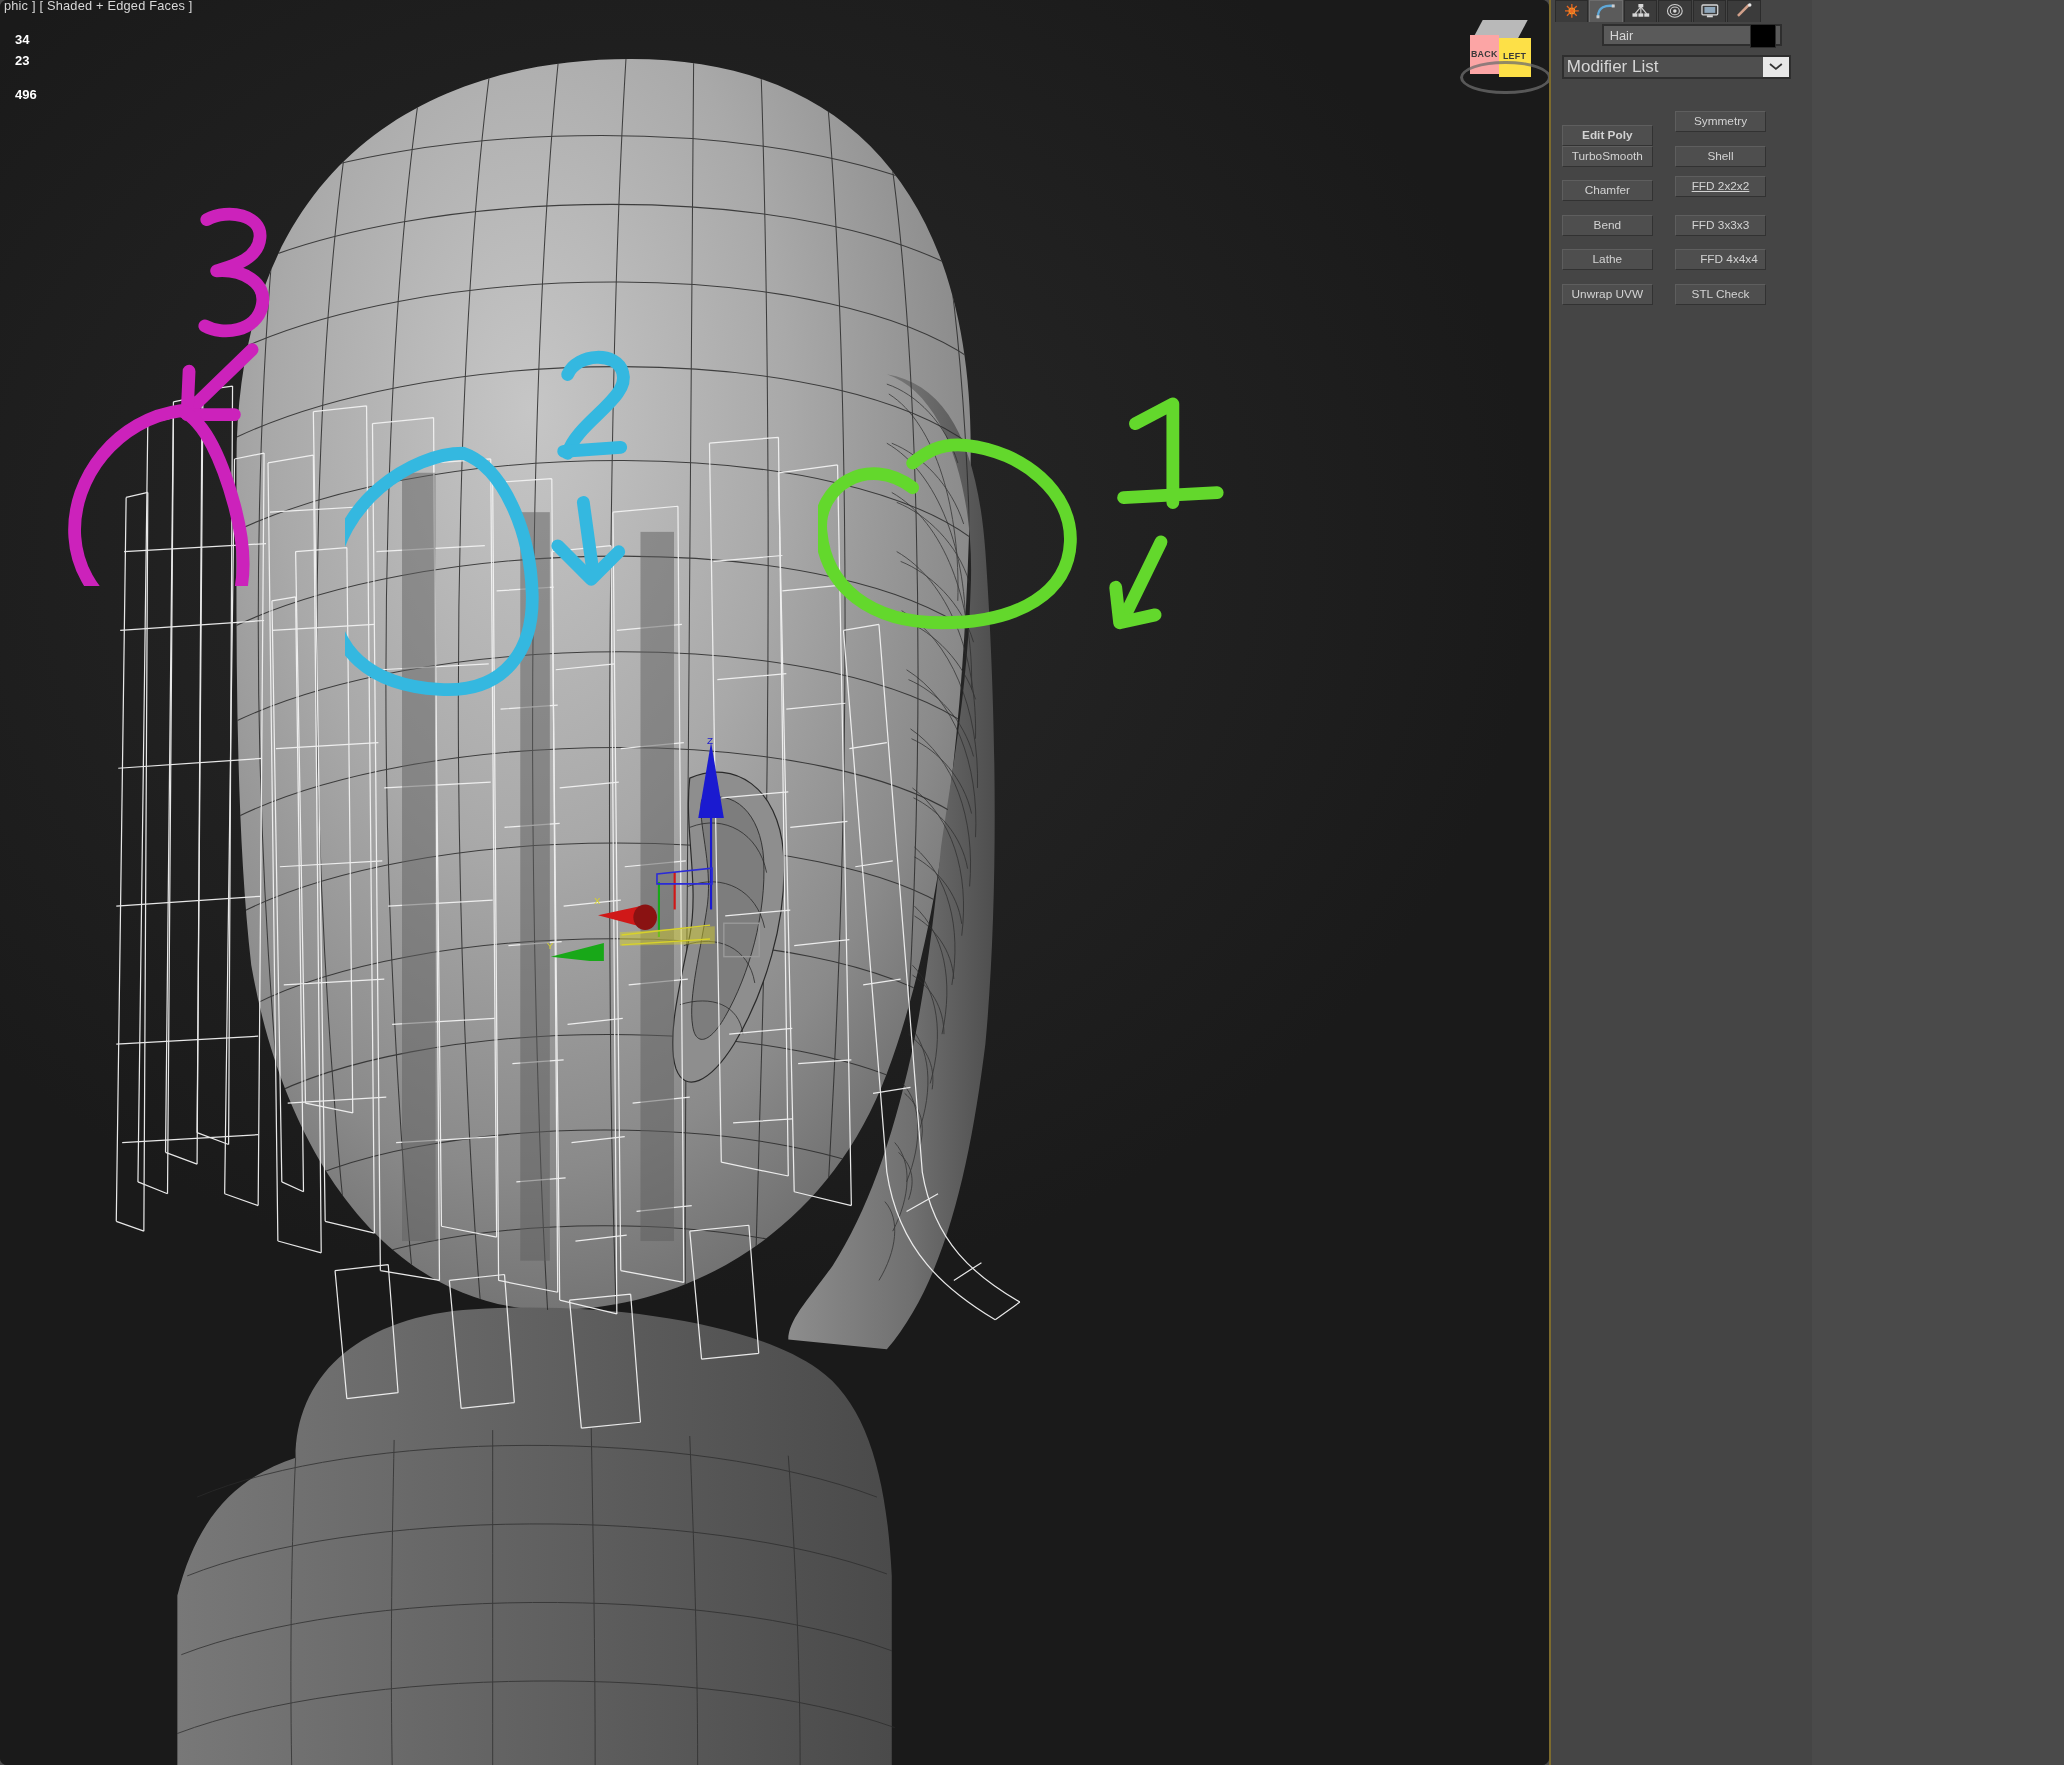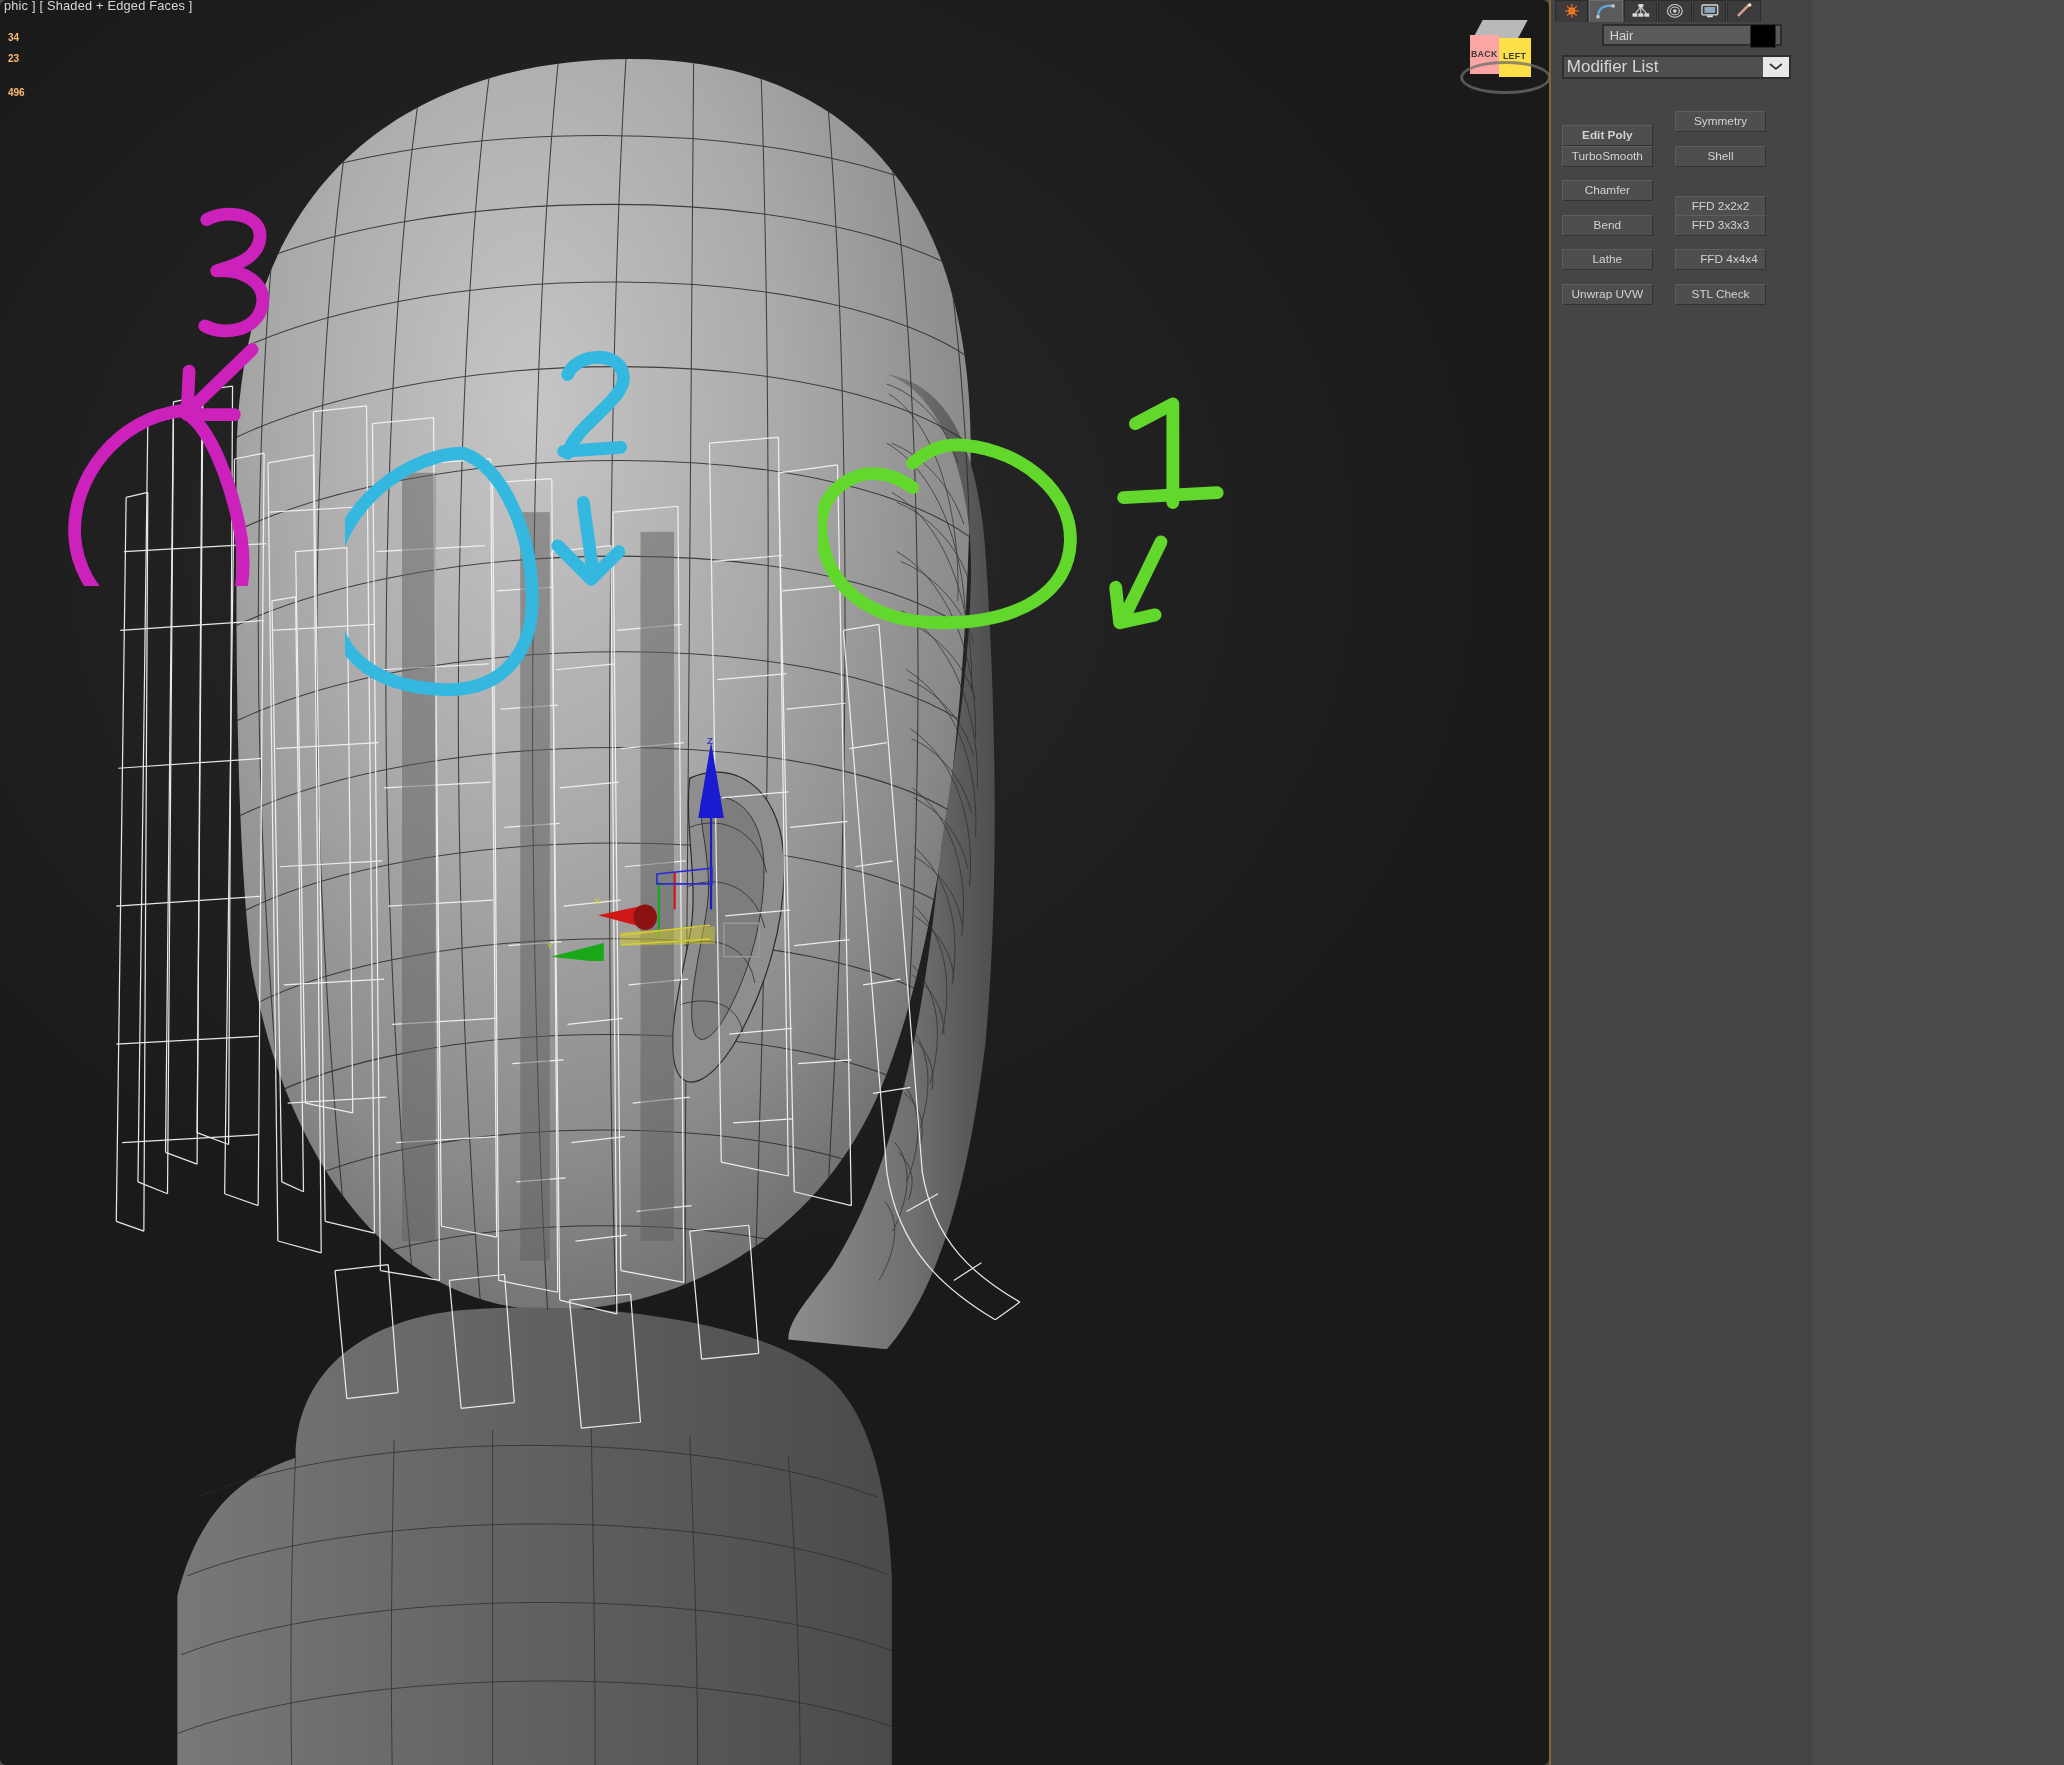--- a/index.html
+++ b/index.html
@@ -9,21 +9,21 @@
   #app{position:relative;width:2065px;height:1765px;background:#4a4a4a;}
 
   
   #viewport{position:absolute;left:0;top:0;width:1549px;height:1765px;
             background:#1d1d1d;overflow:hidden;border-radius:7px;}
   #vp-grad{position:absolute;inset:0;
      background:radial-gradient(ellipse 887px 749px at 650px 552px,#2a2a2a 0%,#212121 55%,#1a1a1a 100%);}
 
   .vp-label{position:absolute;top:-2px;left:3.9px;color:#d8d8d8;font-size:12.8px;
             letter-spacing:0.2px;white-space:nowrap;}
-  .vp-stat{position:absolute;left:8px;color:#fdba74;font-size:10px;font-weight:bold;}
+  .vp-stat{position:absolute;left:15px;color:#ffffff;font-size:13px;font-weight:bold;}
 
   svg.mesh{position:absolute;left:0;top:0;width:1549px;height:1765px;overflow:visible;}
 
   
   #viewcube{position:absolute;left:1460px;top:17.7px;width:85px;height:75px;}
   .cube-face{position:absolute;}
   .cube-top{left:17.7px;top:2px;width:45px;height:17.7px;background:#b9b9b9;
      transform:skewX(-28deg);}
   .cube-left{left:9.9px;top:17.7px;width:29.6px;height:39px;background:#fca5a5;}
   .cube-right{left:39px;top:20px;width:31.5px;height:39px;background:#fde047;}
@@ -413,21 +413,21 @@
           </svg>
       </span>
     </div>
 
     <div id="modbtns">
         <div class="modbtn" style="left: 10.8px; top: 125px; font-weight: bold;">Edit Poly</div>
         <div class="modbtn" style="left: 124px; top: 111px;">Symmetry</div>
         <div class="modbtn" style="left: 10.8px; top: 146px;">TurboSmooth</div>
         <div class="modbtn" style="left: 124px; top: 146px;">Shell</div>
         <div class="modbtn" style="left: 10.8px; top: 180px;">Chamfer</div>
-        <div class="modbtn" style="left: 124px; top: 196px;">FFD 2x2x2</div>
+        <div class="modbtn" style="left: 124px; top: 176px; text-decoration: underline;">FFD 2x2x2</div>
         <div class="modbtn" style="left: 10.8px; top: 215px;">Bend</div>
         <div class="modbtn" style="left: 124px; top: 215px;">FFD 3x3x3</div>
         <div class="modbtn" style="left: 10.8px; top: 249px;">Lathe</div>
         <div class="modbtn" style="left: 124px; top: 249px; padding-left: 17px;">FFD 4x4x4</div>
         <div class="modbtn" style="left: 10.8px; top: 284px;">Unwrap UVW</div>
         <div class="modbtn" style="left: 124px; top: 284px;">STL Check</div>
       </div>
 
   </div>
 </div>

